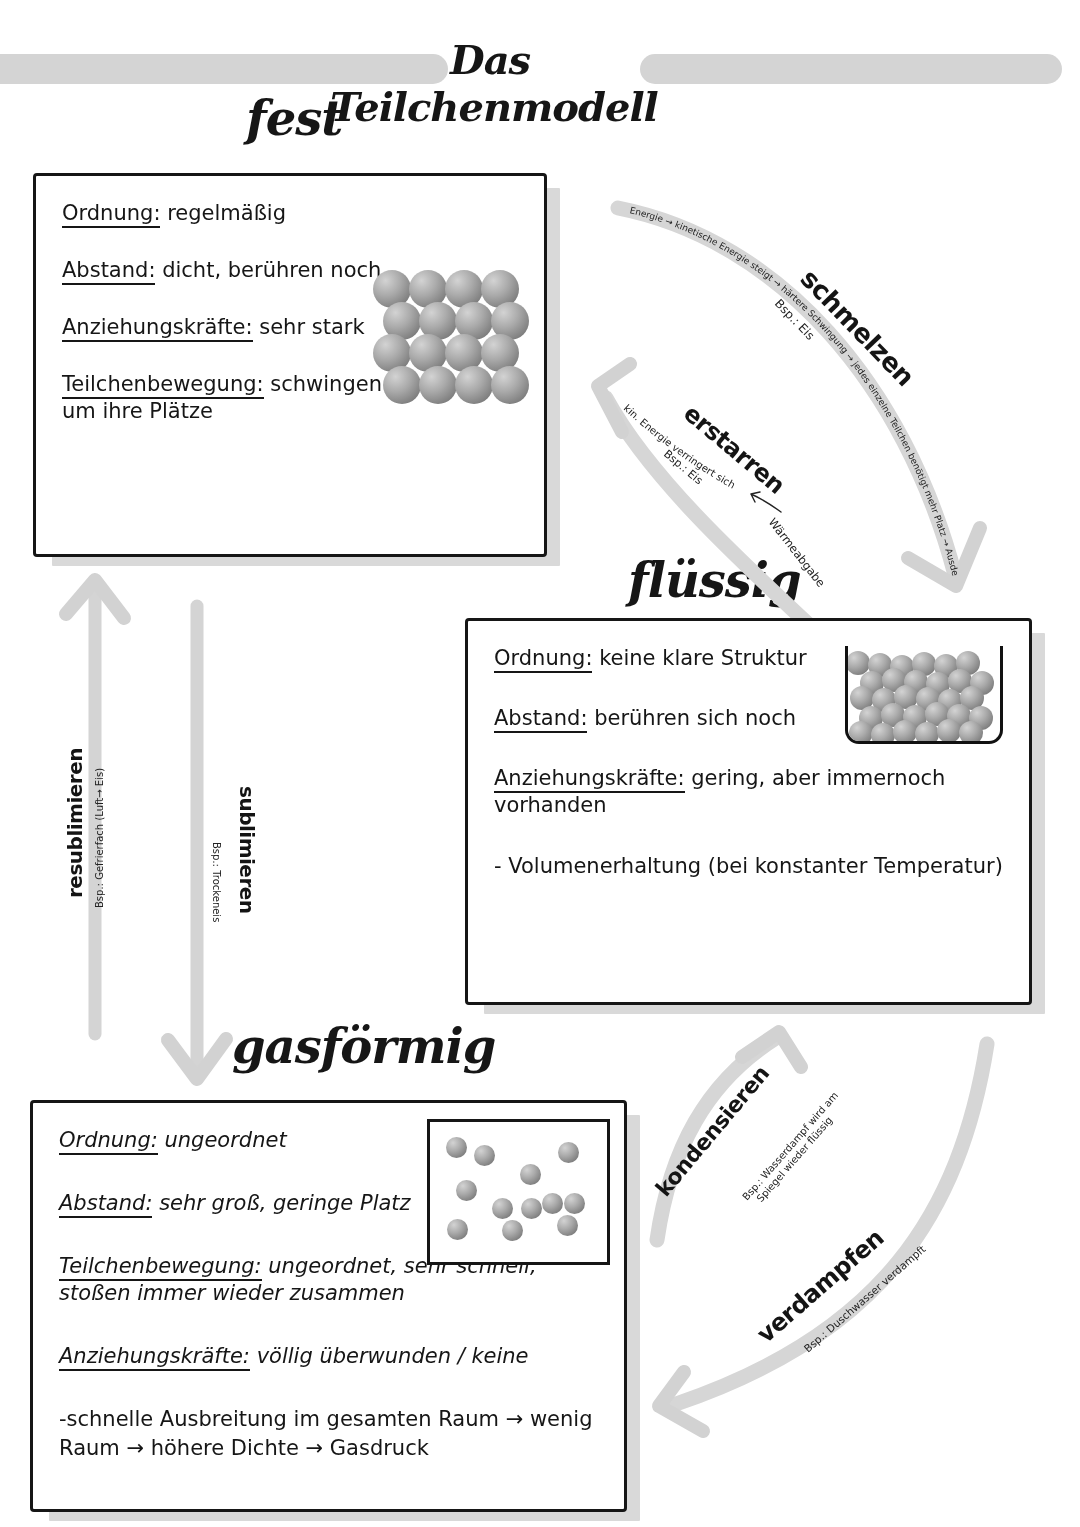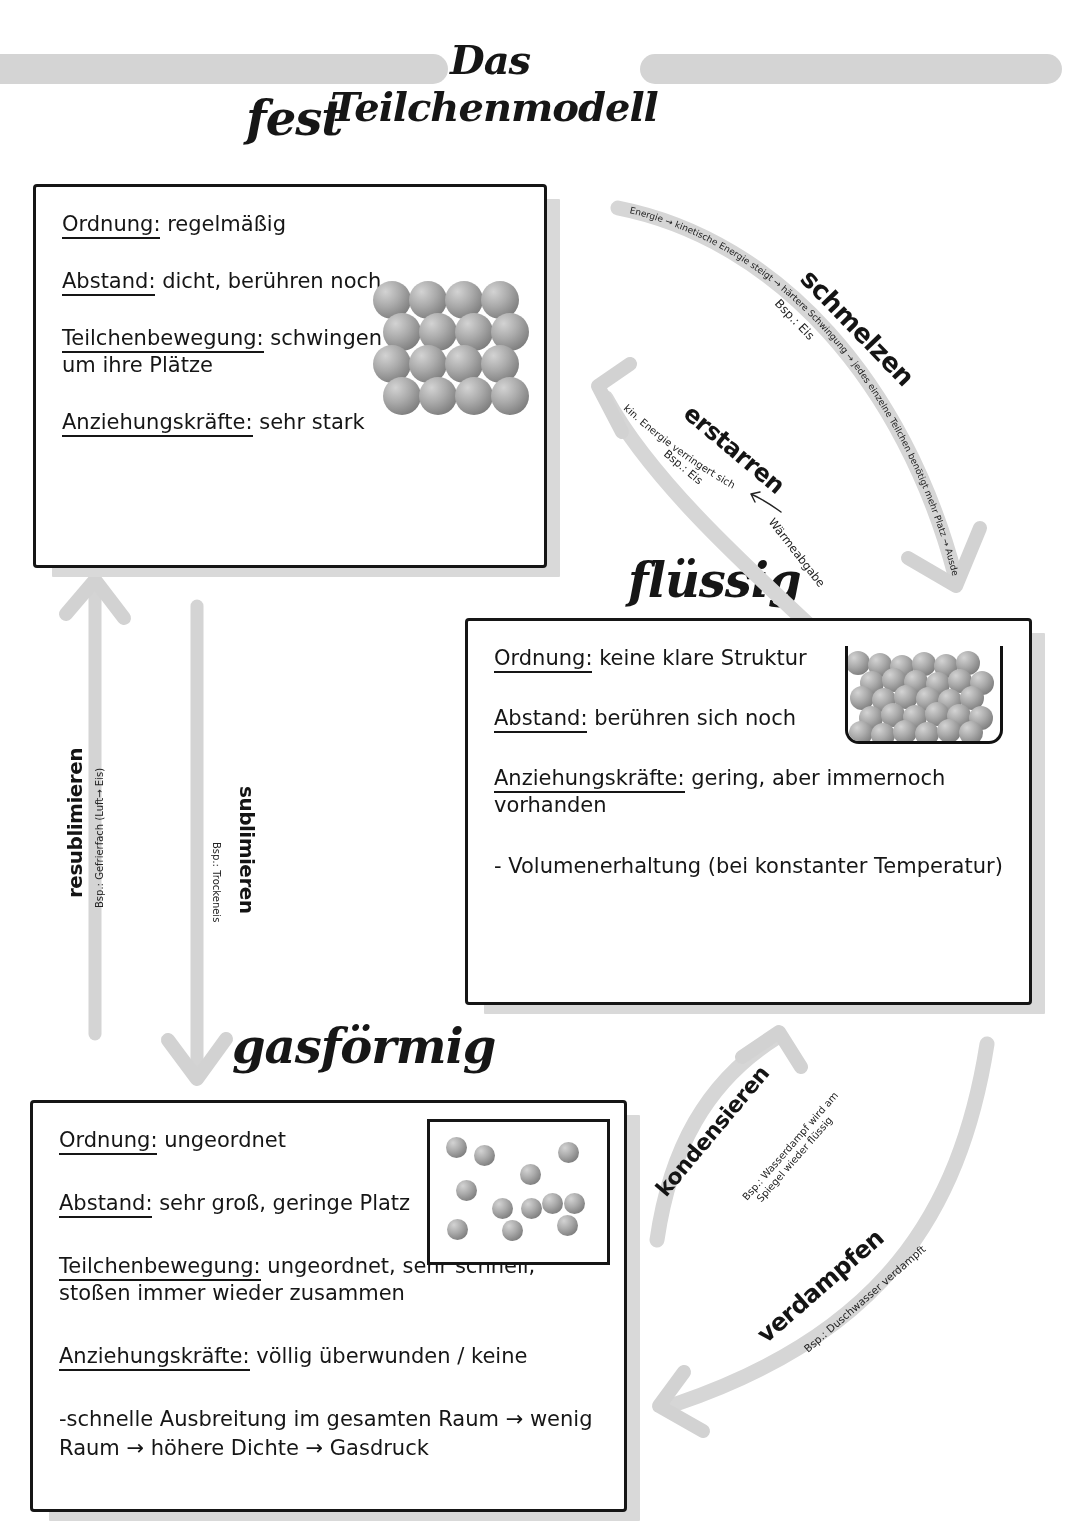--- a/index.html
+++ b/index.html
@@ -11,27 +11,27 @@
   .bar-right{left:640px;top:54px;width:422px;}
   .title{position:absolute;left:330px;top:36px;width:320px;text-align:center;
          font:italic 700 40px "DejaVu Serif",serif;letter-spacing:-1px;}
   .heading{position:absolute;font:italic 700 48px "DejaVu Serif",serif;letter-spacing:-1px;}
   #h-fest{left:246px;top:90px;}
   #h-fluessig{left:628px;top:552px;}
   #h-gas{left:232px;top:1018px;}
   
   .sbox{position:absolute;background:#fff;border:3.5px solid #161616;border-radius:4px;
         box-shadow:16px 12px 0 -3px #d9d9d9;box-sizing:border-box;padding:24px 26px;z-index:2;}
-  #box-fest{left:33px;top:173px;width:514px;height:384px;margin-top:11px;}
+  #box-fest{left:33px;top:173px;width:514px;height:384px;}
   #box-fluessig{left:465px;top:618px;width:567px;height:387px;}
   #box-gas{left:30px;top:1100px;width:597px;height:412px;}
   .row{font-size:21px;line-height:1.28;}
   #box-fest .row{margin-bottom:30px;max-width:332px;}
   #box-fluessig .row{margin-bottom:33px;max-width:515px;}
-  #box-gas .row{margin-bottom:36px;max-width:545px;}
+  #box-gas .row{margin-bottom:36px;max-width:545px;font-style:italic;}
   .lab{border-bottom:2.5px solid #161616;padding-bottom:1px;}
   .note{font-size:21px;line-height:1.35;margin-top:6px;}
   
   .ill{position:absolute;}
   #ill-fest{left:337px;top:94px;width:172px;height:132px;}
   #ill-fluessig{left:377px;top:25px;width:152px;height:95px;border:3px solid #111;
                 border-top:none;border-radius:0 0 14px 14px;overflow:hidden;}
   #ill-gas{left:394px;top:16px;width:177px;height:140px;border:3px solid #161616;background:#fff;}
   .sphere{position:absolute;border-radius:50%;
           background:radial-gradient(circle at 33% 28%, #d3d3d3 0%, #aaaaaa 40%, #7e7e7e 78%, #6a6a6a 100%);}
@@ -100,22 +100,22 @@
 
     <text class="tbig" font-size="24" transform="translate(766,1344) rotate(-41)">verdampfen</text>
     <text class="tsm" font-size="10.5" transform="translate(808,1353) rotate(-41)">Bsp.: Duschwasser verdampft</text>
   </svg>
 
   <div class="heading" id="h-fest">fest</div>
   <section class="sbox" id="box-fest">
     <div id="rows-fest">
         <div class="row"><span class="lab">Ordnung:</span><span> regelmäßig</span></div>
         <div class="row"><span class="lab">Abstand:</span><span> dicht, berühren noch</span></div>
+        <div class="row"><span class="lab">Anziehungskräfte:</span><span> sehr stark</span></div>
         <div class="row"><span class="lab">Teilchenbewegung:</span><span> schwingen um ihre Plätze</span></div>
-        <div class="row"><span class="lab">Anziehungskräfte:</span><span> sehr stark</span></div>
       </div>
     <div class="ill" id="ill-fest">
         <div class="sphere" style="left: 0px; top: 0px; width: 38px; height: 38px;"></div>
         <div class="sphere" style="left: 36px; top: 0px; width: 38px; height: 38px;"></div>
         <div class="sphere" style="left: 72px; top: 0px; width: 38px; height: 38px;"></div>
         <div class="sphere" style="left: 108px; top: 0px; width: 38px; height: 38px;"></div>
         <div class="sphere" style="left: 10px; top: 32px; width: 38px; height: 38px;"></div>
         <div class="sphere" style="left: 46px; top: 32px; width: 38px; height: 38px;"></div>
         <div class="sphere" style="left: 82px; top: 32px; width: 38px; height: 38px;"></div>
         <div class="sphere" style="left: 118px; top: 32px; width: 38px; height: 38px;"></div>

